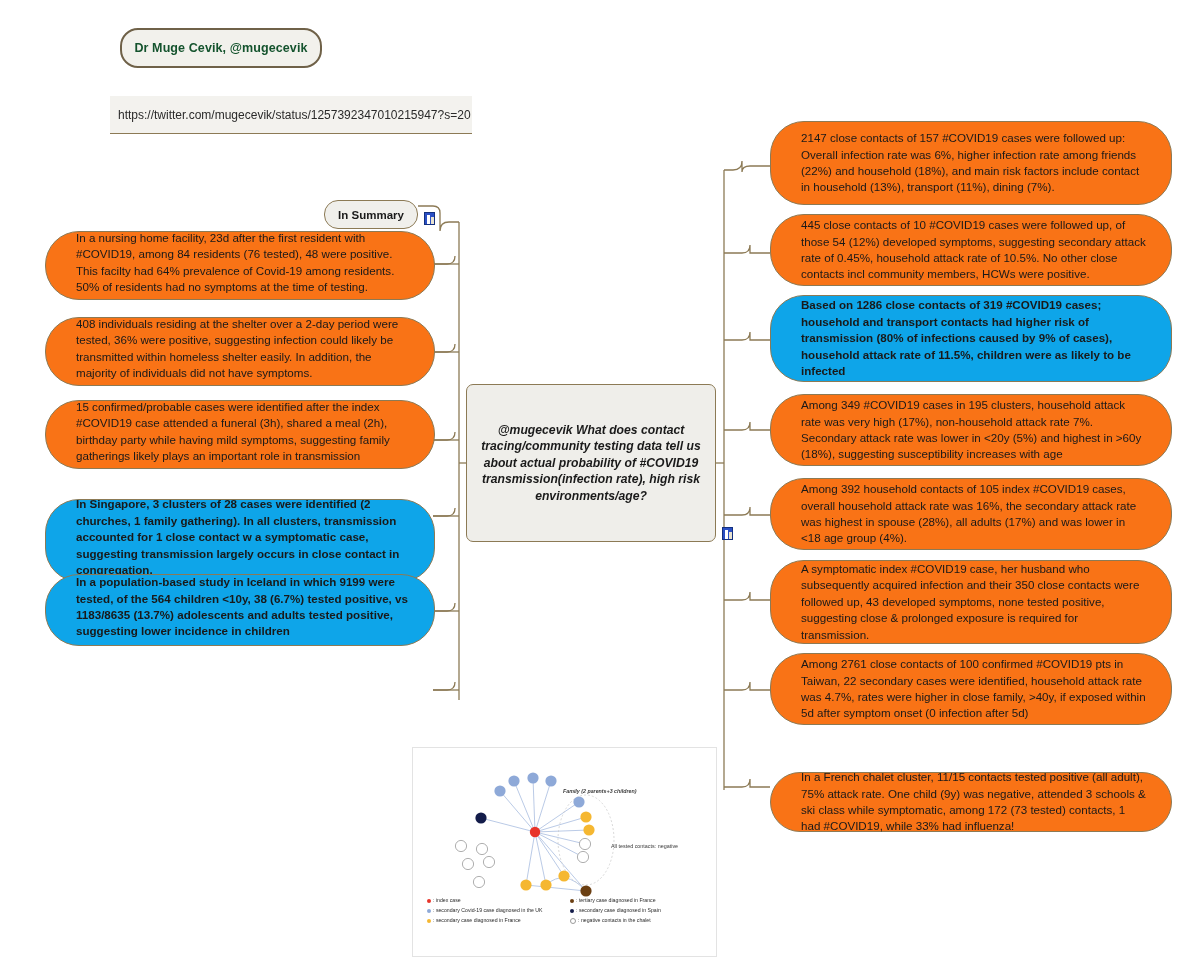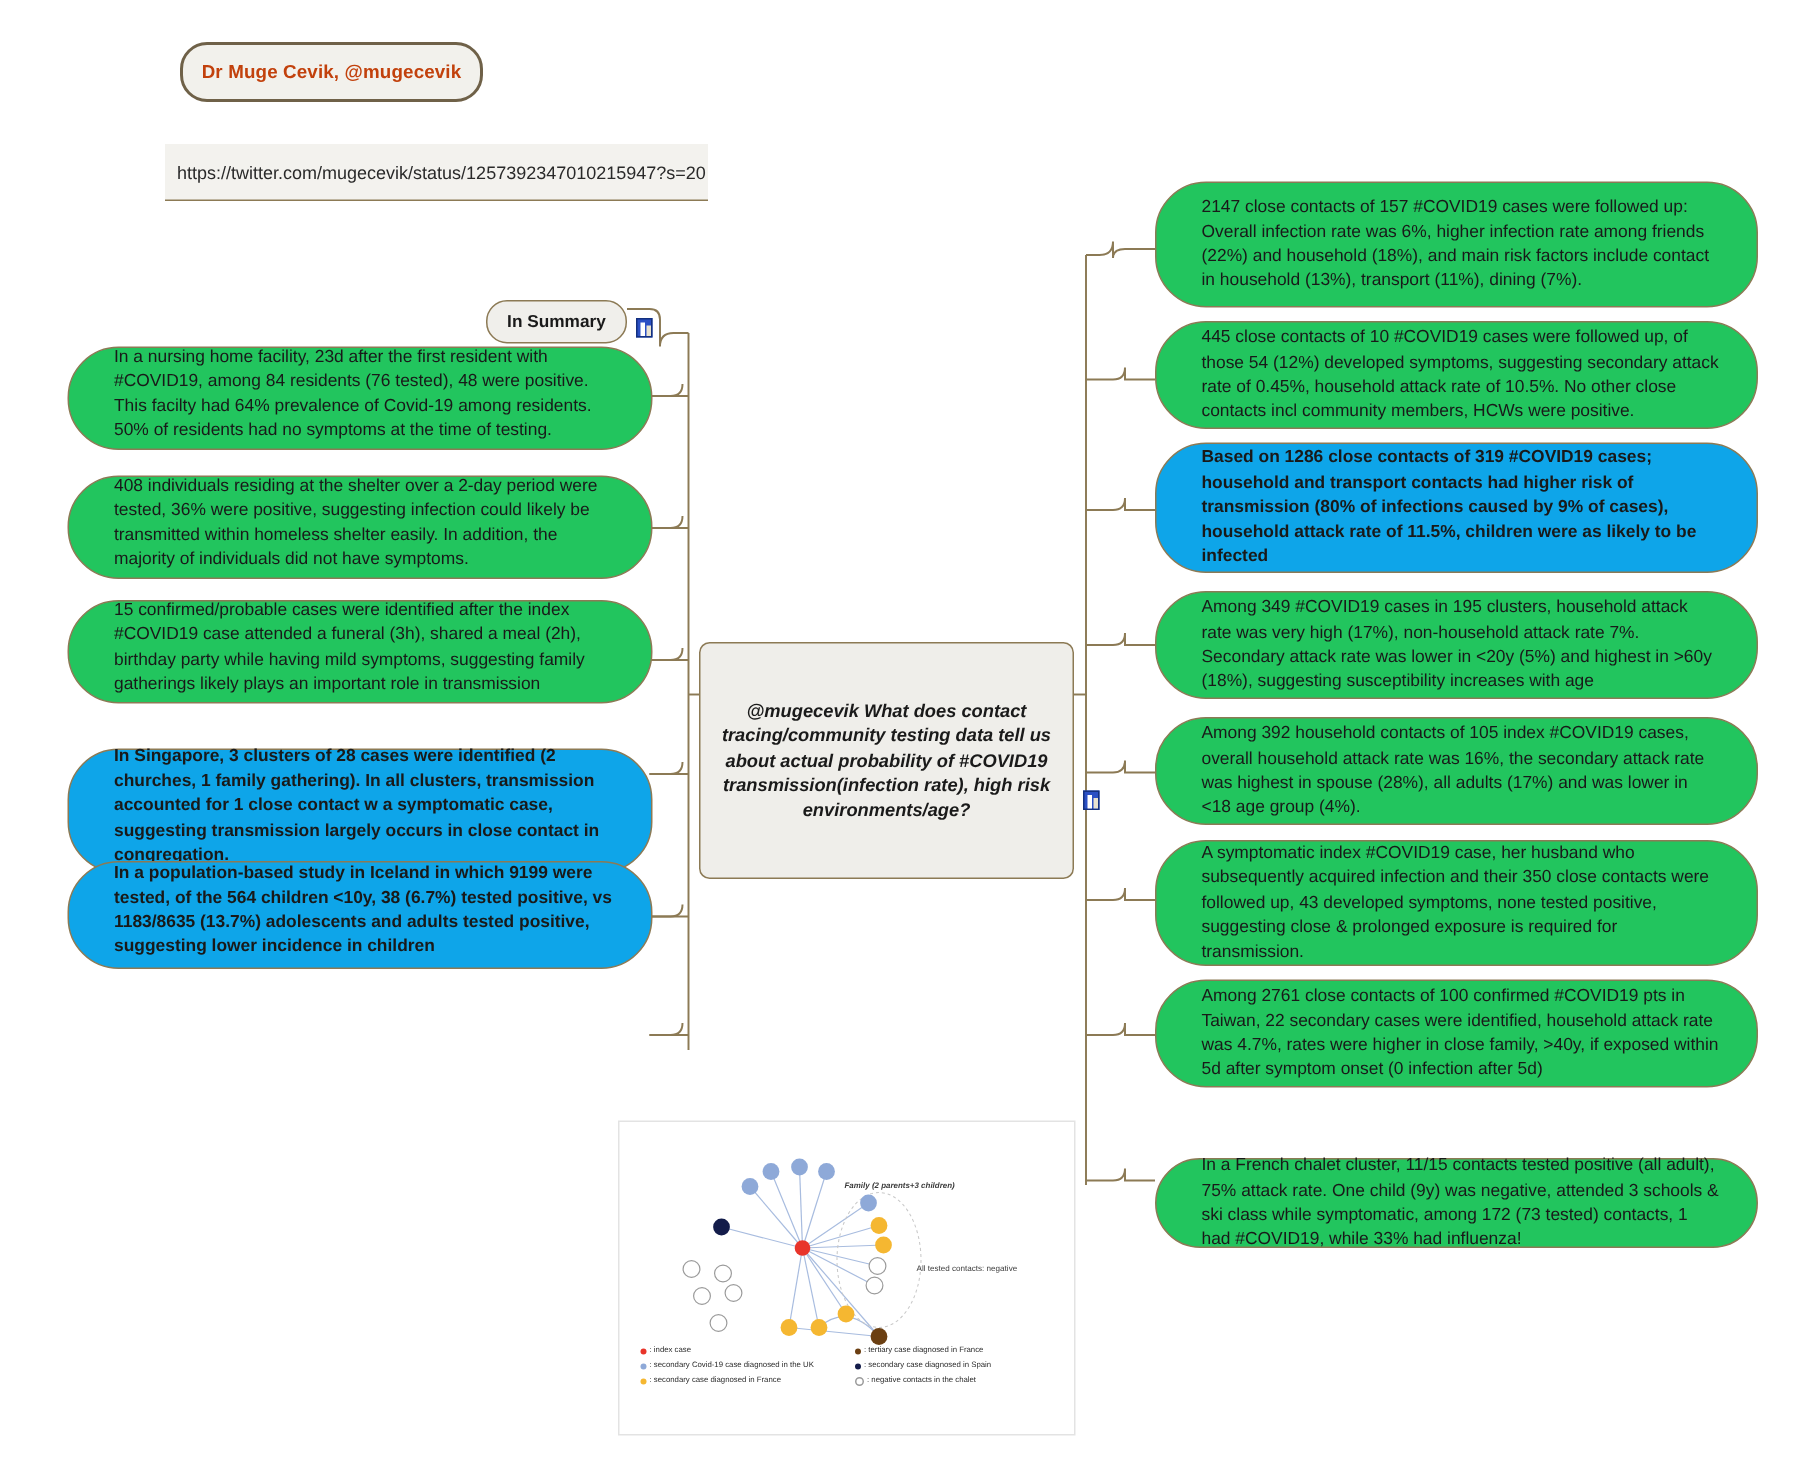--- a/index.html
+++ b/index.html
@@ -45,21 +45,21 @@
     height: 36px;
     border: 2.2px solid #6f6148;
     border-radius: 18px;
     background: #f2f1ec;
     display: flex;
     align-items: center;
     justify-content: center;
     font-size: 12.5px;
     font-weight: bold;
     letter-spacing: 0.1px;
-    color: #c2410c;
+    color: #14532d;
   }
 
   
   .url-bar {
     position: absolute;
     left: 110px;
     top: 96px;
     width: 362px;
     height: 38px;
     background: #f3f2ee;
@@ -114,21 +114,21 @@
   }
   #note-icon-summary { left: 424px; top: 212px; }
   #note-icon-center  { left: 722px; top: 527px; }
 
   
   .node {
     position: absolute;
     box-sizing: border-box;
     border: 1.4px solid #8c7a55;
     border-radius: 34px;
-    background: #22c55e;
+    background: #f97316;
     font-size: 11.6px;
     line-height: 1.42;
     color: #191919;
     display: flex;
     align-items: center;
   }
   .node .node-text {
     display: block;
     width: 100%;
   }
@@ -156,21 +156,20 @@
     background: #efeeea;
     display: flex;
     align-items: center;
     justify-content: center;
     text-align: center;
     padding: 8px 12px;
     font-size: 12.2px;
     font-weight: bold;
     font-style: italic;
     line-height: 1.36;
-    margin-top: 44px;
   }
 
   
   .chart-card {
     position: absolute;
     left: 412px;
     top: 747px;
     width: 305px;
     height: 210px;
     background: #ffffff;

